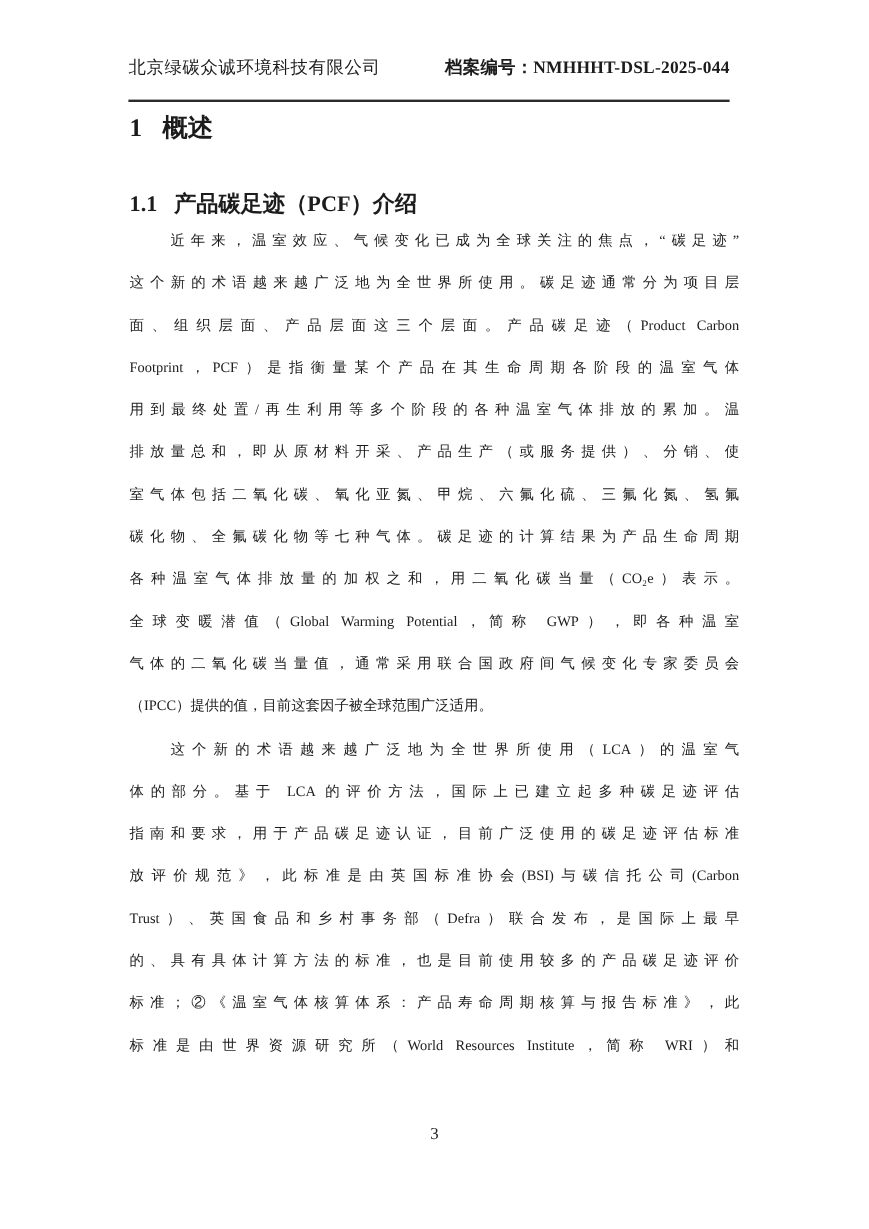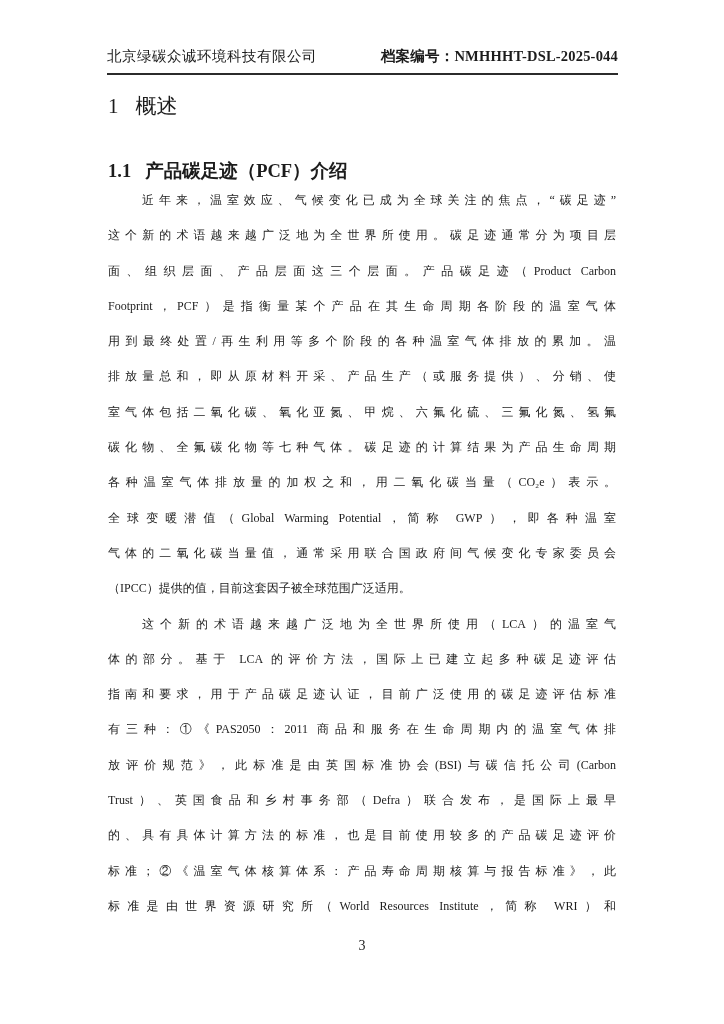--- a/index.html
+++ b/index.html
@@ -12,43 +12,43 @@
     width: 724px;
     height: 1024px;
     background: #ffffff;
     font-family: "Liberation Serif", "DejaVu Serif", serif;
     color: #1c1c1c;
     overflow: hidden;
   }
   .doc-header {
     position: absolute;
     left: 107px;
-    right: 106px;
+    right: 116px;
     top: 47px;
     display: flex;
     justify-content: space-between;
     align-items: baseline;
     font-size: 14.5px;
-    padding-bottom: 7px;
+    padding-bottom: 17px;
     border-bottom: 2px solid #2b2b2b;
   }
   .company {
     letter-spacing: 0.5px;
     font-weight: 500;
   }
   .doc-number {
     font-weight: 600;
     letter-spacing: 0.2px;
   }
   .h1 {
     position: absolute;
     left: 108px;
     top: 93px;
     font-size: 21px;
-    font-weight: normal;
+    font-weight: bold;
     line-height: 26px;
   }
   .h1 .num { margin-right: 17px; }
   .h2 {
     position: absolute;
     left: 108px;
     top: 159px;
     font-size: 18.5px;
     font-weight: bold;
     line-height: 24px;
@@ -109,21 +109,20 @@
     <div class="line">室气体包括二氧化碳、氧化亚氮、甲烷、六氟化硫、三氟化氮、氢氟</div>
     <div class="line">碳化物、全氟碳化物等七种气体。碳足迹的计算结果为产品生命周期</div>
     <div class="line">各种温室气体排放量的加权之和，用二氧化碳当量（CO₂e）表示。</div>
     <div class="line">全球变暖潜值（Global Warming Potential，简称 GWP），即各种温室</div>
     <div class="line">气体的二氧化碳当量值，通常采用联合国政府间气候变化专家委员会</div>
     <div class="line para-end">（IPCC）提供的值，目前这套因子被全球范围广泛适用。</div>
 
     <div class="line indent">这个新的术语越来越广泛地为全世界所使用（LCA）的温室气</div>
     <div class="line">体的部分。基于 LCA 的评价方法，国际上已建立起多种碳足迹评估</div>
     <div class="line">指南和要求，用于产品碳足迹认证，目前广泛使用的碳足迹评估标准</div>
-    <div class="line">有三种：①《PAS2050：2011 商品和服务在生命周期内的温室气体排</div>
     <div class="line">放评价规范》，此标准是由英国标准协会(BSI)与碳信托公司(Carbon</div>
     <div class="line">Trust）、英国食品和乡村事务部（Defra）联合发布，是国际上最早</div>
     <div class="line">的、具有具体计算方法的标准，也是目前使用较多的产品碳足迹评价</div>
     <div class="line">标准；②《温室气体核算体系：产品寿命周期核算与报告标准》，此</div>
     <div class="line">标准是由世界资源研究所（World Resources Institute，简称 WRI）和</div>
   </main>
 
   <footer class="page-number">
     <span>3</span>
   </footer>

